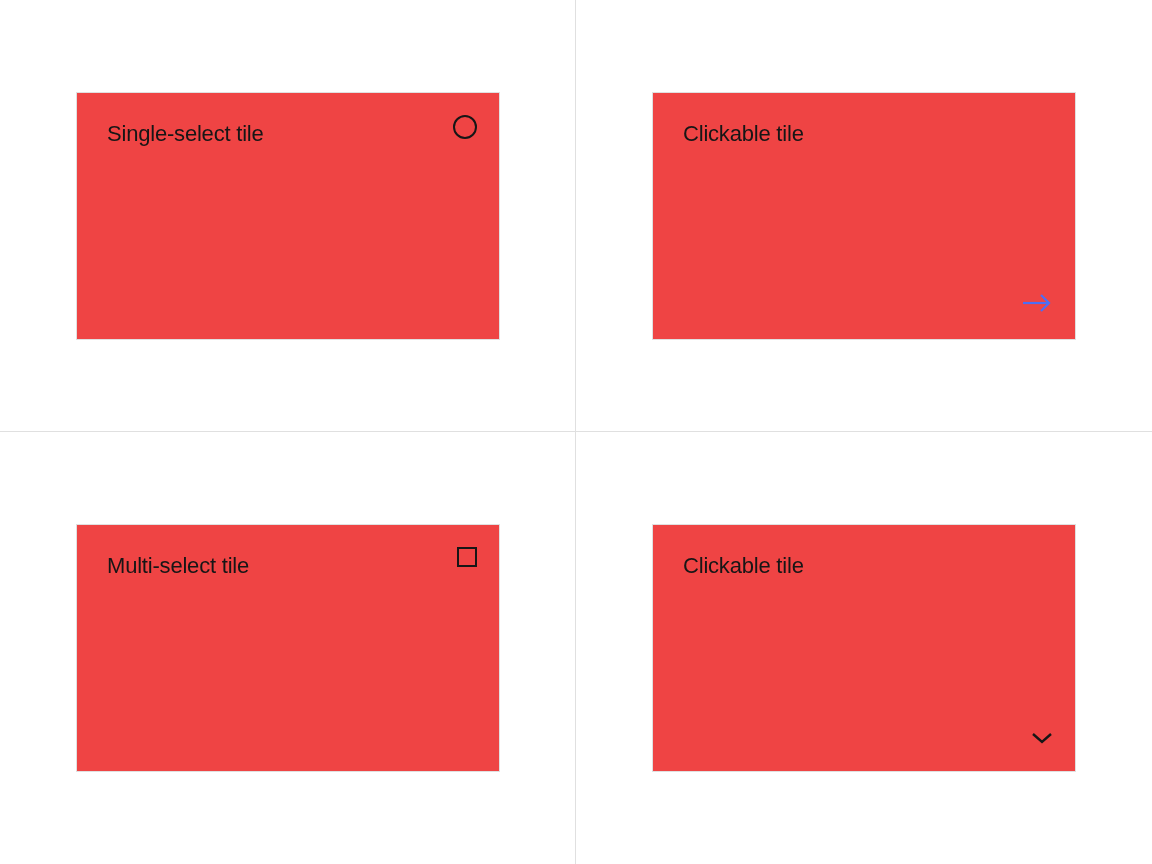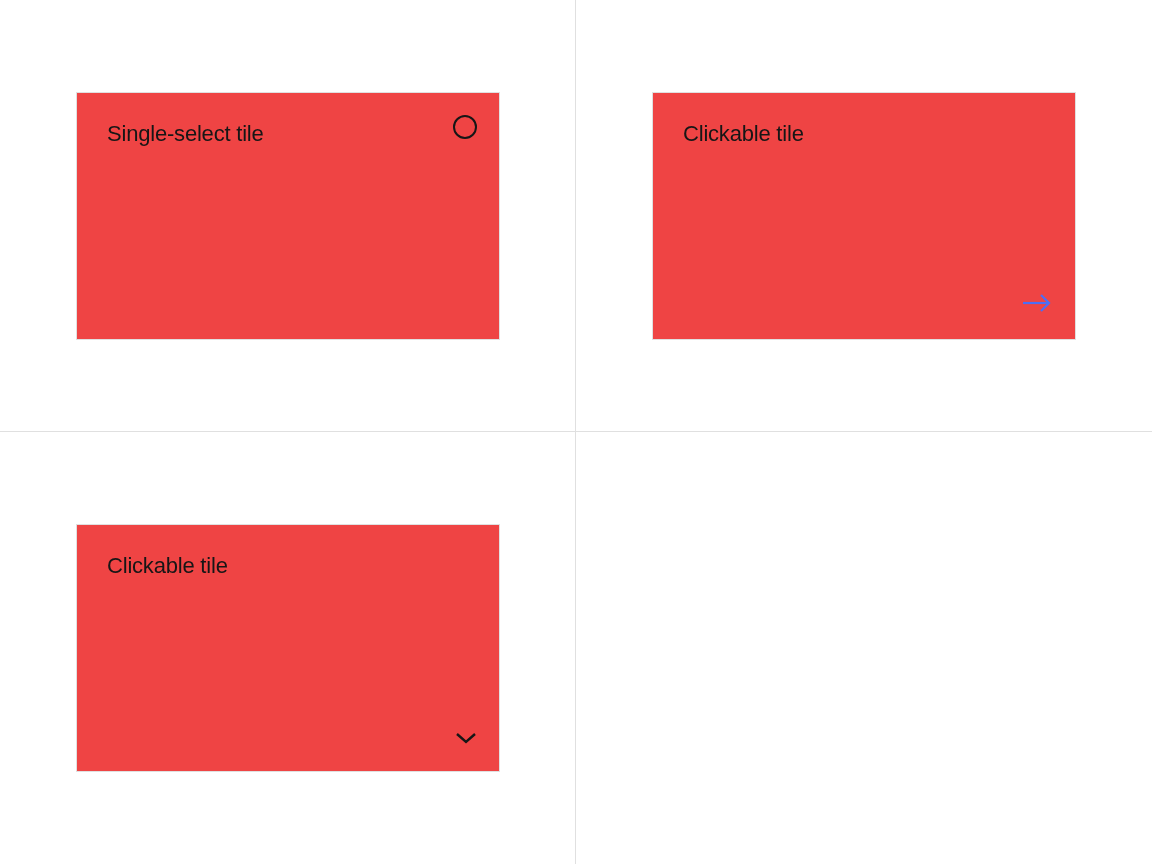--- a/index.html
+++ b/index.html
@@ -106,20 +106,28 @@
       <span class="tile-label">Clickable tile</span>
       <div class="tile-action-icon arrow-icon">
         <svg viewBox="0 0 32 20" fill="none" stroke="#4c6ef5" stroke-width="2.2">
           <line x1="2" y1="10" x2="28" y2="10"></line>
           <polyline points="20,2 28,10 20,18"></polyline>
         </svg>
       </div>
     </div>
   </div>
 
+  <div class="cell">
+    <div class="tile">
+      <span class="tile-label">Multi-select tile</span>
+      <div class="tile-indicator">
+        <div class="checkbox-square"></div>
+      </div>
+    </div>
+  </div>
 
   <div class="cell">
     <div class="tile">
       <span class="tile-label">Clickable tile</span>
       <div class="tile-action-icon chevron-icon">
         <svg viewBox="0 0 22 14" fill="none" stroke="#161616" stroke-width="2.4">
           <polyline points="2,3 11,11 20,3"></polyline>
         </svg>
       </div>
     </div>

